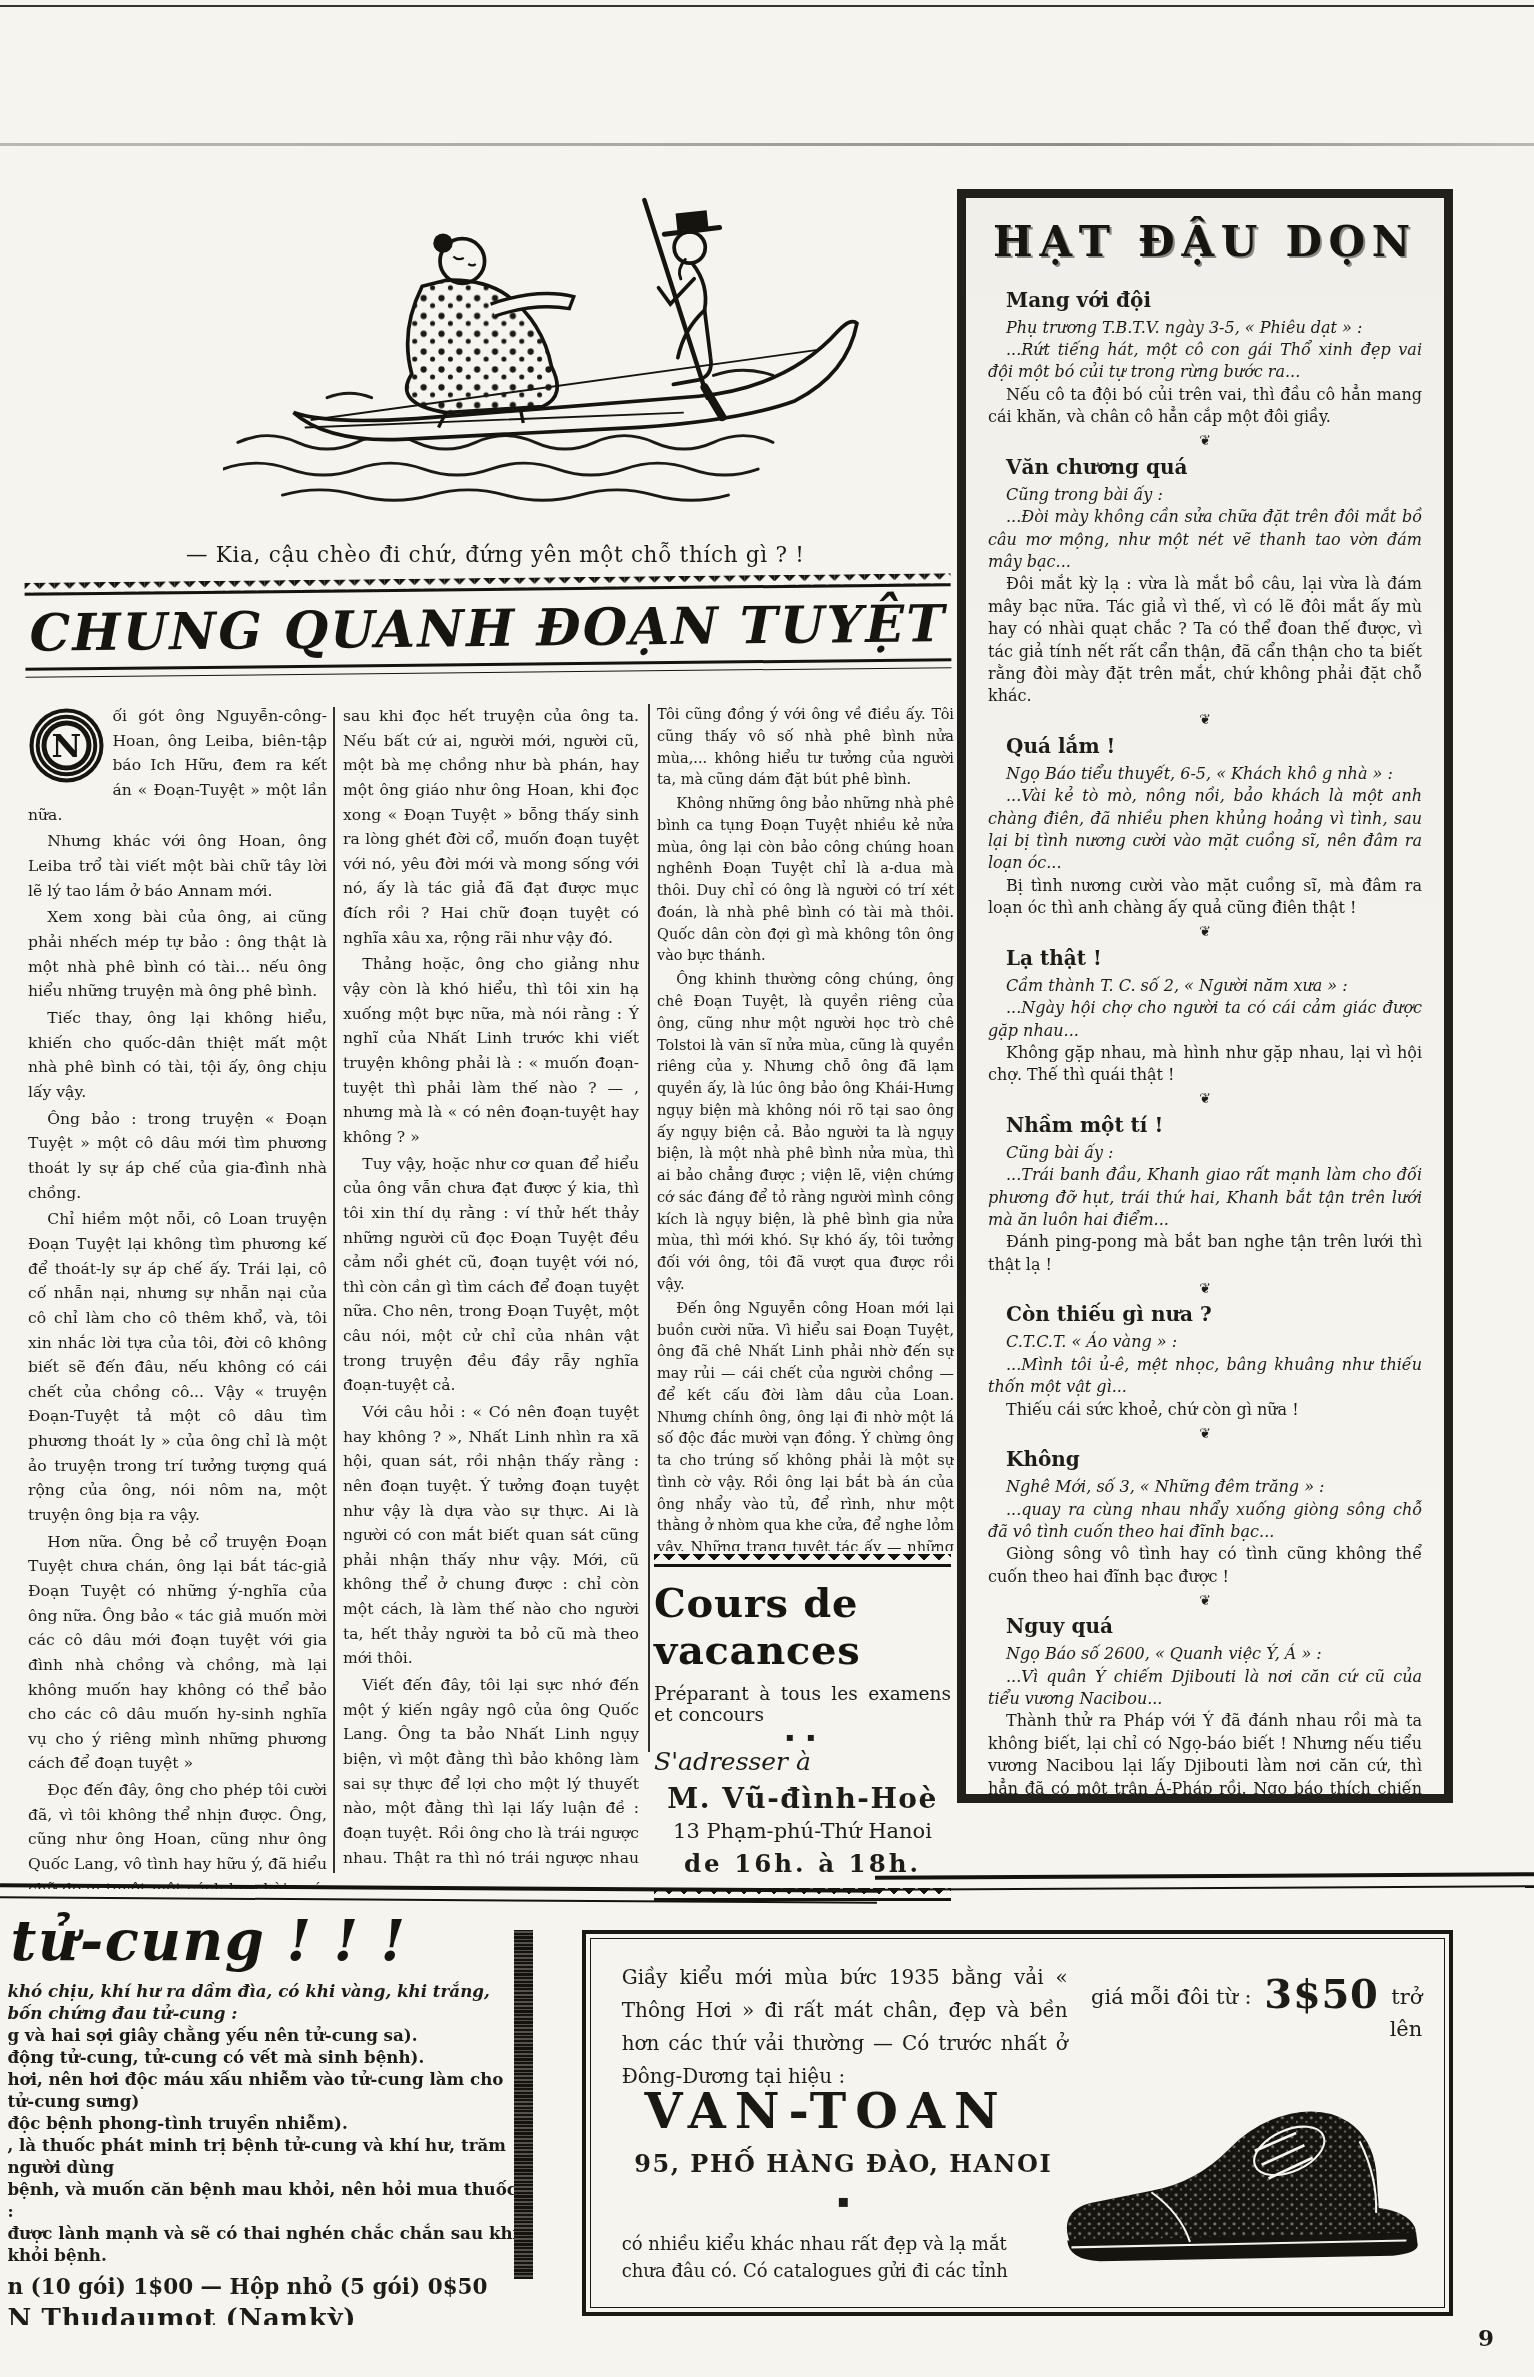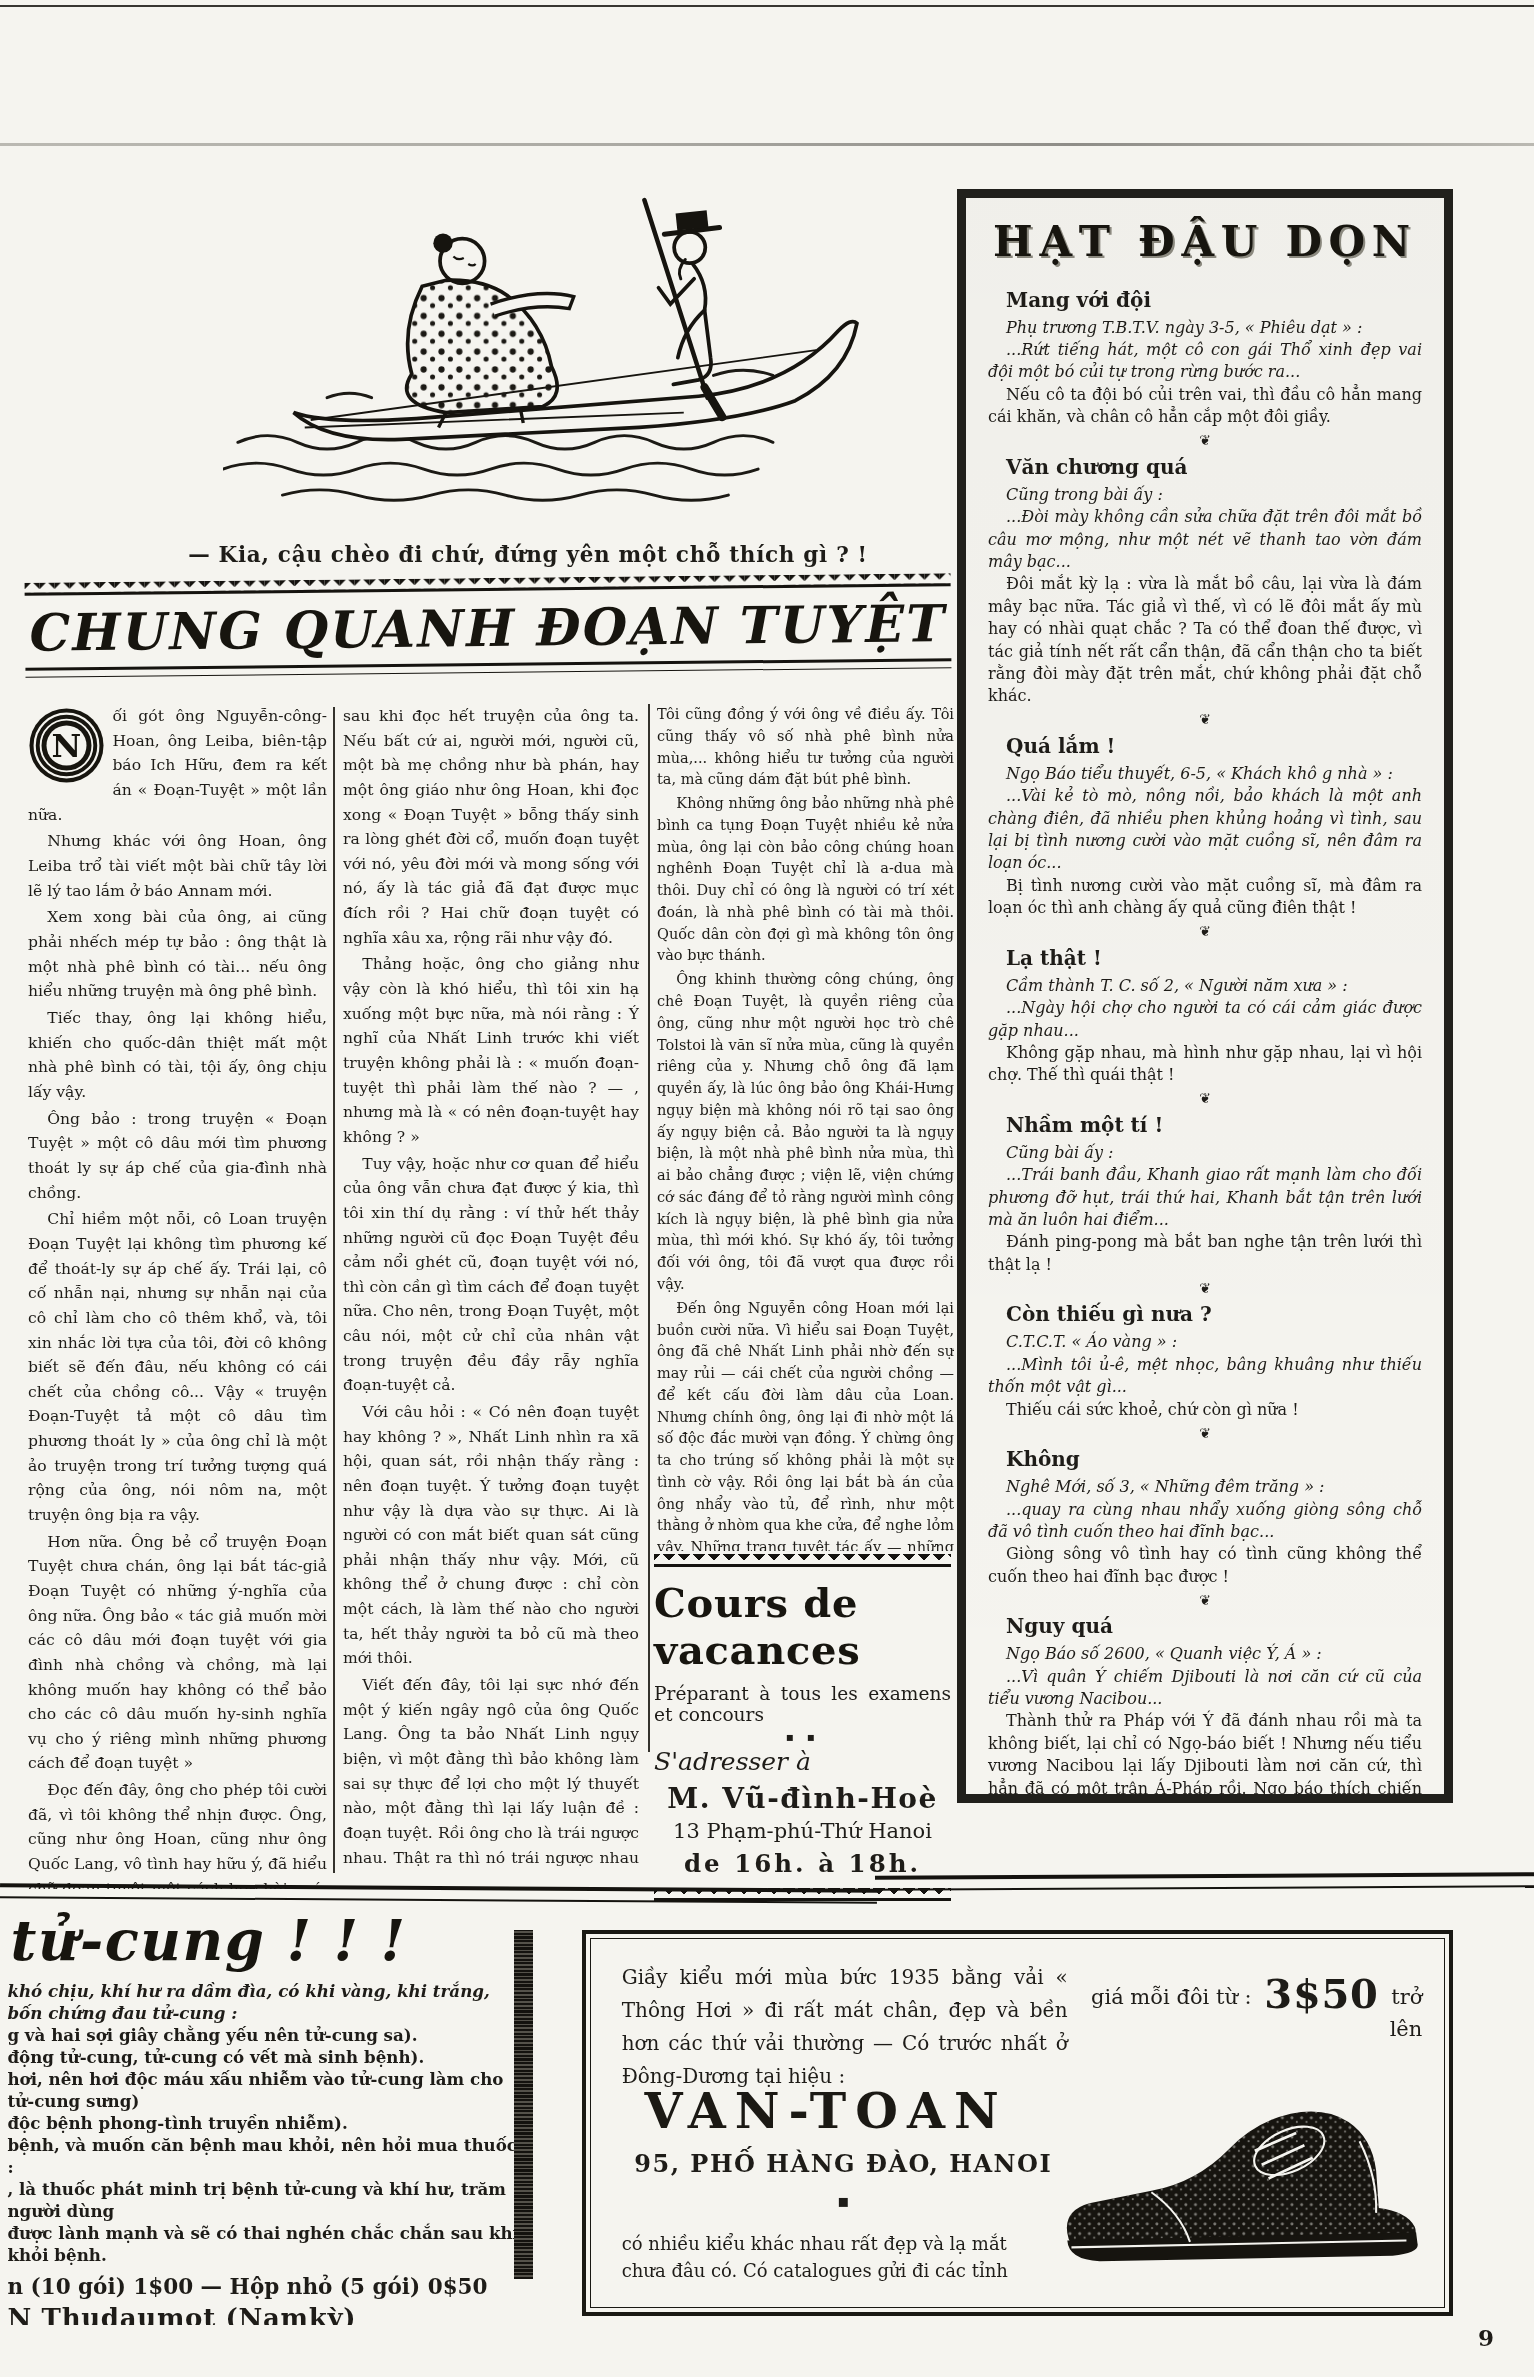--- a/index.html
+++ b/index.html
@@ -9,21 +9,21 @@
   
   .scanline-top{left:0;top:4.5px;width:1535px;height:2.2px;background:#16140f;opacity:.85;}
   .scanline-smudge{left:0;top:143px;width:1535px;height:3px;background:linear-gradient(90deg,#8a8880 0%,#6f6d66 40%,#3a3833 70%,#8a8880 100%);opacity:.55;}
   
   .zz{height:9.7px;background-image:linear-gradient(135deg,#15130f 25%,transparent 25%),linear-gradient(225deg,#15130f 25%,transparent 25%);background-size:15px 9.7px;background-repeat:repeat-x;border-bottom:3px solid #15130f;}
   
   #headline-wrap{left:24.5px;top:578px;width:926px;transform:rotate(-0.6deg);}
   .headline{display:flex;justify-content:space-between;align-items:baseline;font-family:"DejaVu Serif",serif;font-style:italic;font-weight:bold;font-size:51px;letter-spacing:2.2px;margin:7.4px 4.5px 4.5px 4.5px;color:#17150f;}
   .double-rule{height:6.7px;border-top:3px solid #15130f;border-bottom:1.5px solid #15130f;}
   
-  #cartoon-caption{left:186px;top:542px;width:684px;text-align:center;font-size:21.5px;font-weight:700;letter-spacing:0.7px;}
+  #cartoon-caption{left:186px;top:542px;width:684px;text-align:left;font-size:21.5px;font-weight:400;letter-spacing:0.7px;}
   
   #columns{left:28px;top:704px;width:929px;height:1196px;}
   .col{position:absolute;top:0;text-align:justify;overflow:hidden;}
   #col1{left:0;width:299px;height:1185px;font-size:15.6px;line-height:1.58;}
   #col2{left:315px;width:296px;height:1163px;font-size:15.6px;line-height:1.58;}
   #col3{left:629px;width:297px;height:847px;font-size:14.5px;line-height:1.5;}
   .vrule{position:absolute;width:1.5px;background:#34322c;}
   #vrule1{left:305px;top:3px;height:1166px;}
   #vrule2{left:620px;top:0;height:1048px;}
   .para{margin:0 0 2.2px 0;text-indent:19.3px;}
@@ -261,22 +261,22 @@
 <div class="abs bsep2"></div>
 
 <div class="abs" id="tucung">
   <div class="title" data-bind="tucung_ad.title">tử-cung ! ! !</div>
   <div class="tline it" data-bind="tucung_ad.lines.0">khó chịu, khí hư ra dầm đìa, có khi vàng, khi trắng,</div>
   <div class="tline it" data-bind="tucung_ad.lines.1">bốn chứng đau tử-cung :</div>
   <div class="tline" data-bind="tucung_ad.lines.2">g và hai sợi giây chằng yếu nên tử-cung sa).</div>
   <div class="tline" data-bind="tucung_ad.lines.3">động tử-cung, tử-cung có vết mà sinh bệnh).</div>
   <div class="tline" data-bind="tucung_ad.lines.4">hơi, nên hơi độc máu xấu nhiễm vào tử-cung làm cho tử-cung sưng)</div>
   <div class="tline" data-bind="tucung_ad.lines.5">độc bệnh phong-tình truyền nhiễm).</div>
+  <div class="tline" data-bind="tucung_ad.lines.7">, là thuốc phát minh trị bệnh tử-cung và khí hư, trăm người dùng</div>
   <div class="tline" data-bind="tucung_ad.lines.6">bệnh, và muốn căn bệnh mau khỏi, nên hỏi mua thuốc :</div>
-  <div class="tline" data-bind="tucung_ad.lines.7">, là thuốc phát minh trị bệnh tử-cung và khí hư, trăm người dùng</div>
   <div class="tline" data-bind="tucung_ad.lines.8">được lành mạnh và sẽ có thai nghén chắc chắn sau khi khỏi bệnh.</div>
   <div class="price" data-bind="tucung_ad.price_line">n (10 gói) 1$00 — Hộp nhỏ (5 gói) 0$50</div>
   <div class="dealer" data-bind="tucung_ad.dealer">N Thudaumot (Namkỳ)</div>
 
 </div>
 
 <div class="abs" id="hatchbar"></div>
 
 <div class="abs" id="vantoan-outer">
   <div id="vantoan-inner">

